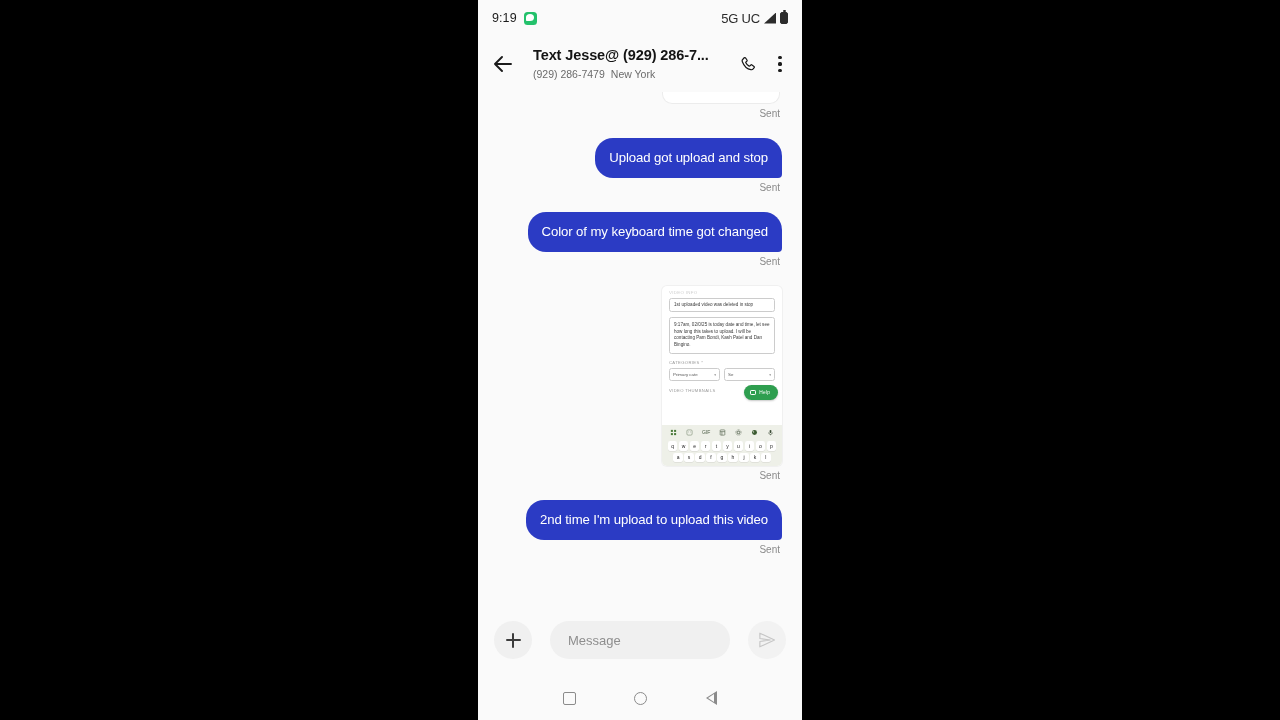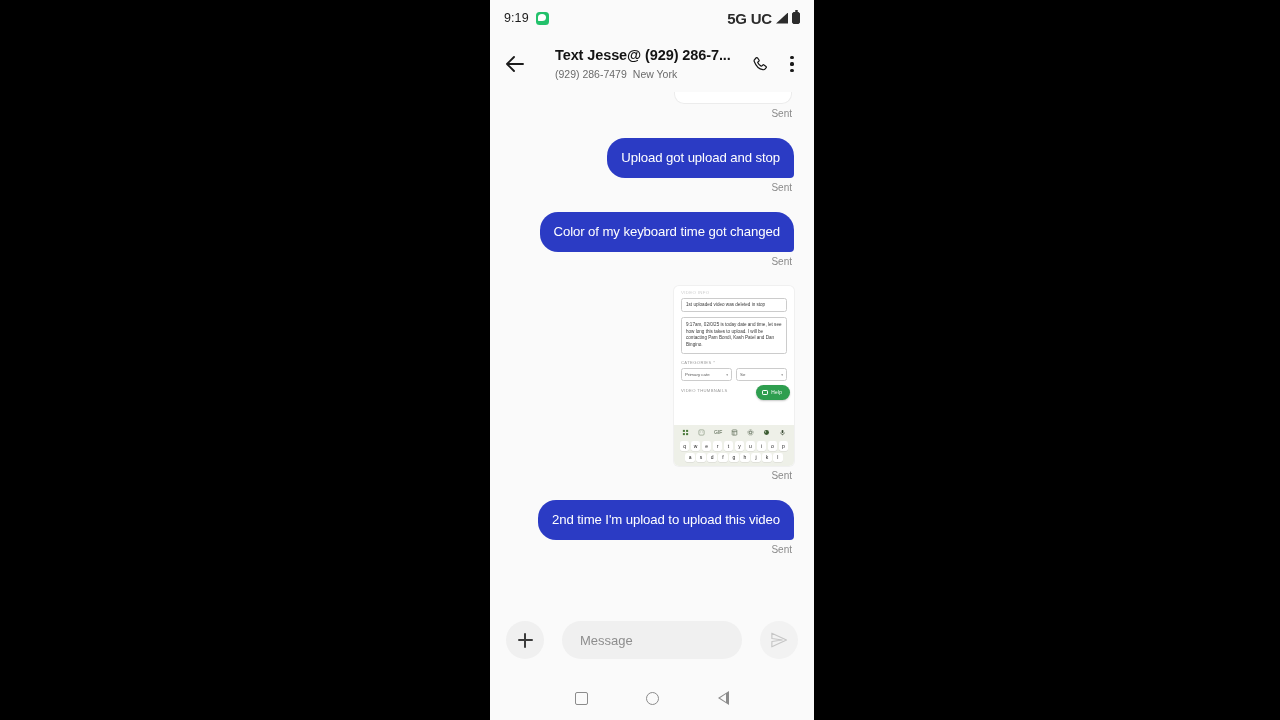--- a/index.html
+++ b/index.html
@@ -6,21 +6,21 @@
   html, body {
     width:1280px; height:720px;
     background:#000;
     font-family:"Liberation Sans", sans-serif;
     overflow:hidden;
   }
   #stage { position:relative; width:1280px; height:720px; background:#000; }
 
   
   .phone {
-    position:absolute; left:490px; top:0;
+    position:absolute; left:478px; top:0;
     width:324px; height:720px;
     background:#fafafa;
     display:flex; flex-direction:column;
     overflow:hidden;
   }
 
   
   .statusbar {
     height:36px; flex:0 0 36px;
     display:flex; align-items:center;
@@ -32,21 +32,21 @@
     width:13px; height:13px; margin-left:7px;
     background:#23c16b; border-radius:3.5px;
     position:relative;
   }
   .sb-msgicon::after{
     content:""; position:absolute; left:2.5px; top:2.5px;
     width:8px; height:7px; background:#fff;
     border-radius:50% 50% 50% 10%;
   }
   .sb-right { margin-left:auto; display:flex; align-items:center; gap:4px; }
-  .sb-net { font-size:15px; color:#2b2b2b; font-weight:700; letter-spacing:-.2px; }
+  .sb-net { font-size:13px; color:#2b2b2b; font-weight:400; letter-spacing:-.2px; }
   .sb-signal {
     width:12px; height:11px;
     background:#2b2b2b;
     clip-path:polygon(100% 0, 100% 100%, 0 100%);
   }
   .sb-batt {
     width:8px; height:12px; border:1.6px solid #2b2b2b;
     border-radius:2px; position:relative; background:#2b2b2b;
   }
   .sb-batt::before{
@@ -58,21 +58,21 @@
   .convheader {
     flex:0 0 56px; height:56px;
     display:flex; align-items:center;
     padding:0 14px 0 12px;
     background:#fafafa;
     position:relative;
     z-index:5;
   }
   .back-btn { width:26px; height:26px; flex:0 0 26px; position:relative; cursor:pointer; }
   .back-btn svg { display:block; }
-  .ch-text { margin-left:27px; min-width:0; flex:1 1 auto; }
+  .ch-text { margin-left:17px; min-width:0; flex:1 1 auto; }
   .ch-title {
     font-size:14.5px; font-weight:700; color:#141414;
     white-space:nowrap; overflow:hidden; line-height:17px;
     letter-spacing:-.1px;
   }
   .ch-sub {
     font-size:10.5px; color:#6b6b6b; line-height:14px;
     white-space:nowrap; overflow:hidden; margin-top:1px;
   }
   .ch-sub .loc { margin-left:6px; }

